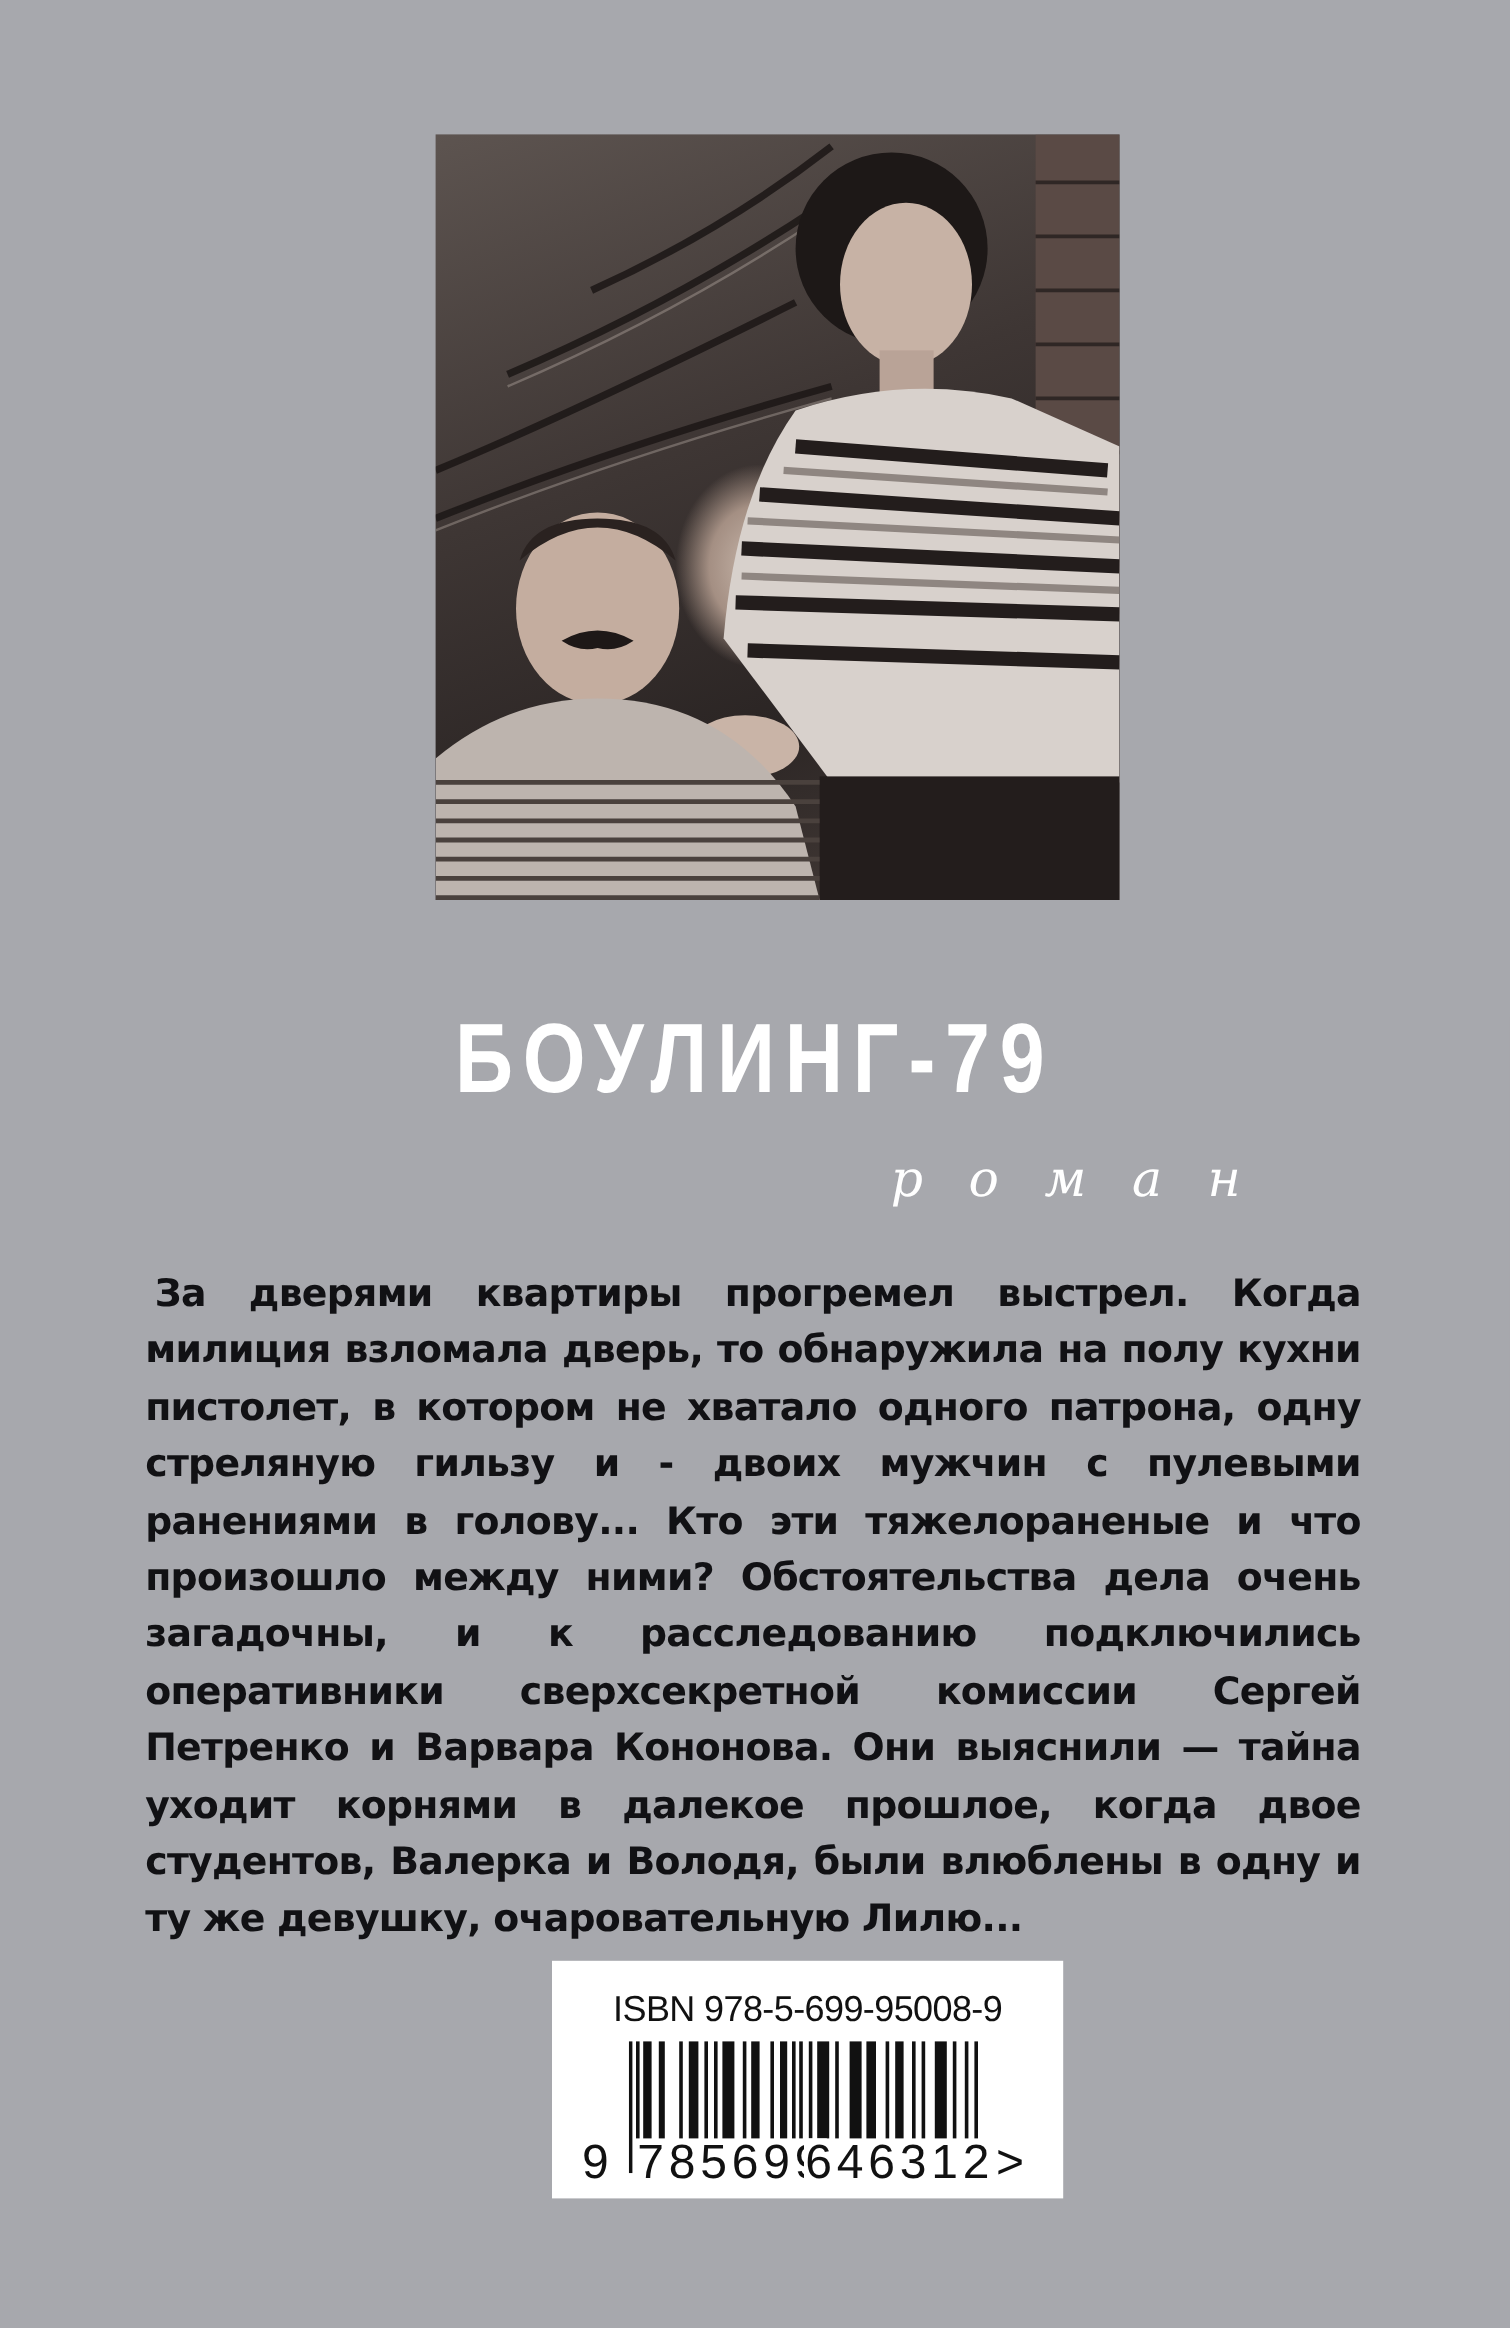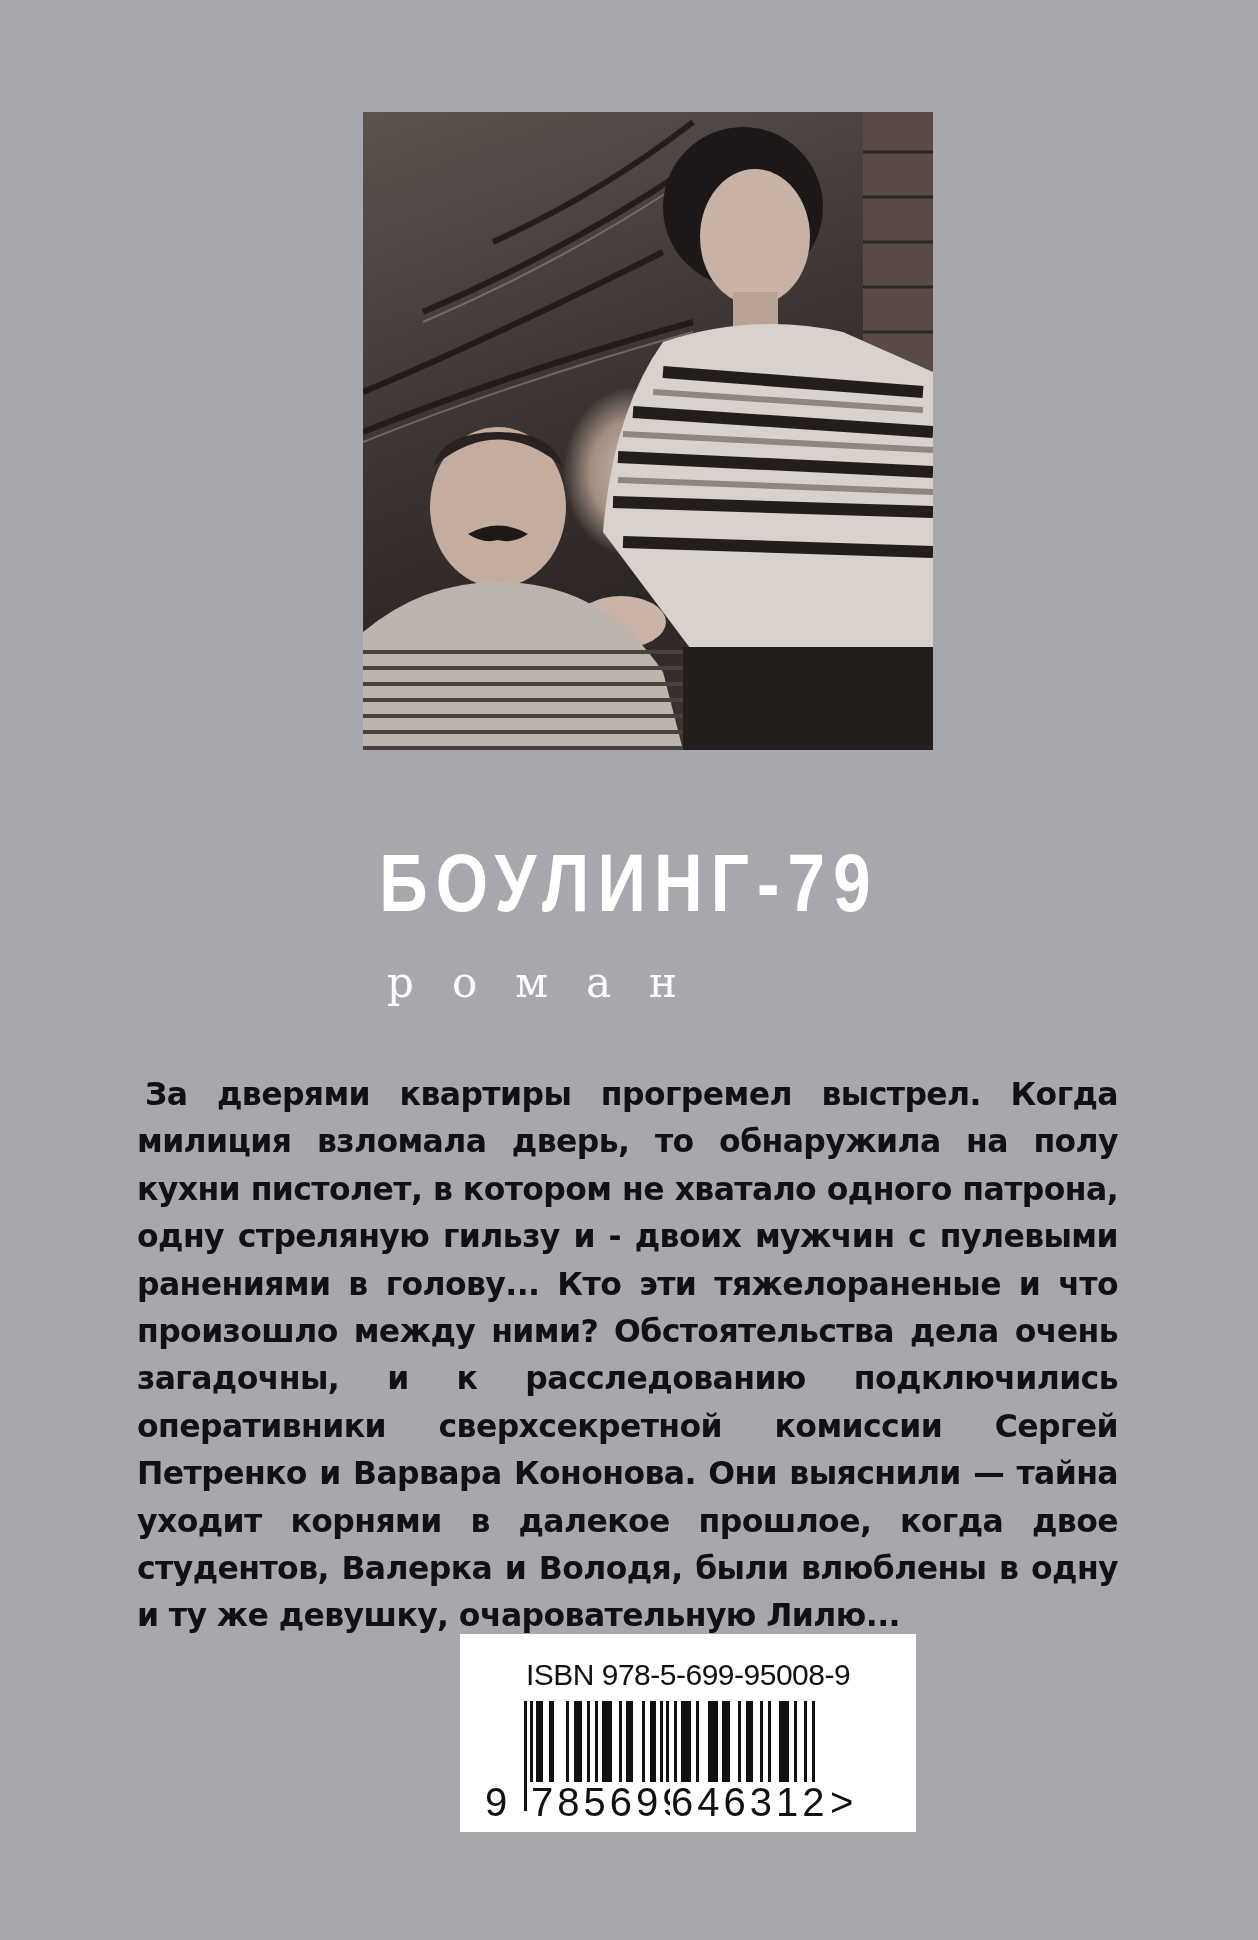--- a/index.html
+++ b/index.html
@@ -17,37 +17,36 @@
       linear-gradient(160deg,#5d5450 0%,#3e3634 40%,#2b2524 70%,#4a403c 100%);
   }
   .photo svg{position:absolute;left:0;top:0;width:100%;height:100%;}
   .title{
     position:absolute;left:0;width:1258px;top:842px;text-align:center;
     color:#ffffff;font-family:"Liberation Sans","DejaVu Sans",sans-serif;
     font-weight:bold;font-size:82px;letter-spacing:10px;line-height:1;
     transform:scaleX(0.82);transform-origin:center;
   }
   .subtitle{
-    position:absolute;left:0;width:1072px;top:962px;text-align:center;
+    position:absolute;left:0;width:1072px;top:962px;text-align:right;
     color:#ffffff;font-family:"DejaVu Serif","Liberation Serif",serif;
-    font-size:42px;letter-spacing:38px;line-height:1;
+    font-style:italic;font-size:42px;letter-spacing:38px;line-height:1;
     padding-left:30px;box-sizing:border-box;
   }
   .blurb{
     position:absolute;left:121px;top:1055px;width:1013px;
     color:#111114;font-weight:bold;font-size:31.5px;line-height:47.4px;
     text-align:justify;
     font-family:"DejaVu Sans","Liberation Sans",sans-serif;
     letter-spacing:-0.6px;
   }
-  .blurb p{margin:16px;text-indent:8px;}
+  .blurb p{margin:0;text-indent:8px;}
   .isbn-box{
     position:absolute;left:460px;top:1634px;width:426px;height:198px;
     background:#ffffff;
-    padding-left:30px;
   }
   .isbn-text{
     position:absolute;left:0;width:100%;top:24px;text-align:center;
     font-family:"Liberation Sans",sans-serif;font-size:30px;color:#111;
     letter-spacing:-0.5px;
   }
   .barcode{position:absolute;left:64px;top:67px;width:300px;height:110px;}
   .barcode svg{width:100%;height:100%;}
   .isbn-digits{
     position:absolute;left:24px;top:148px;width:390px;

